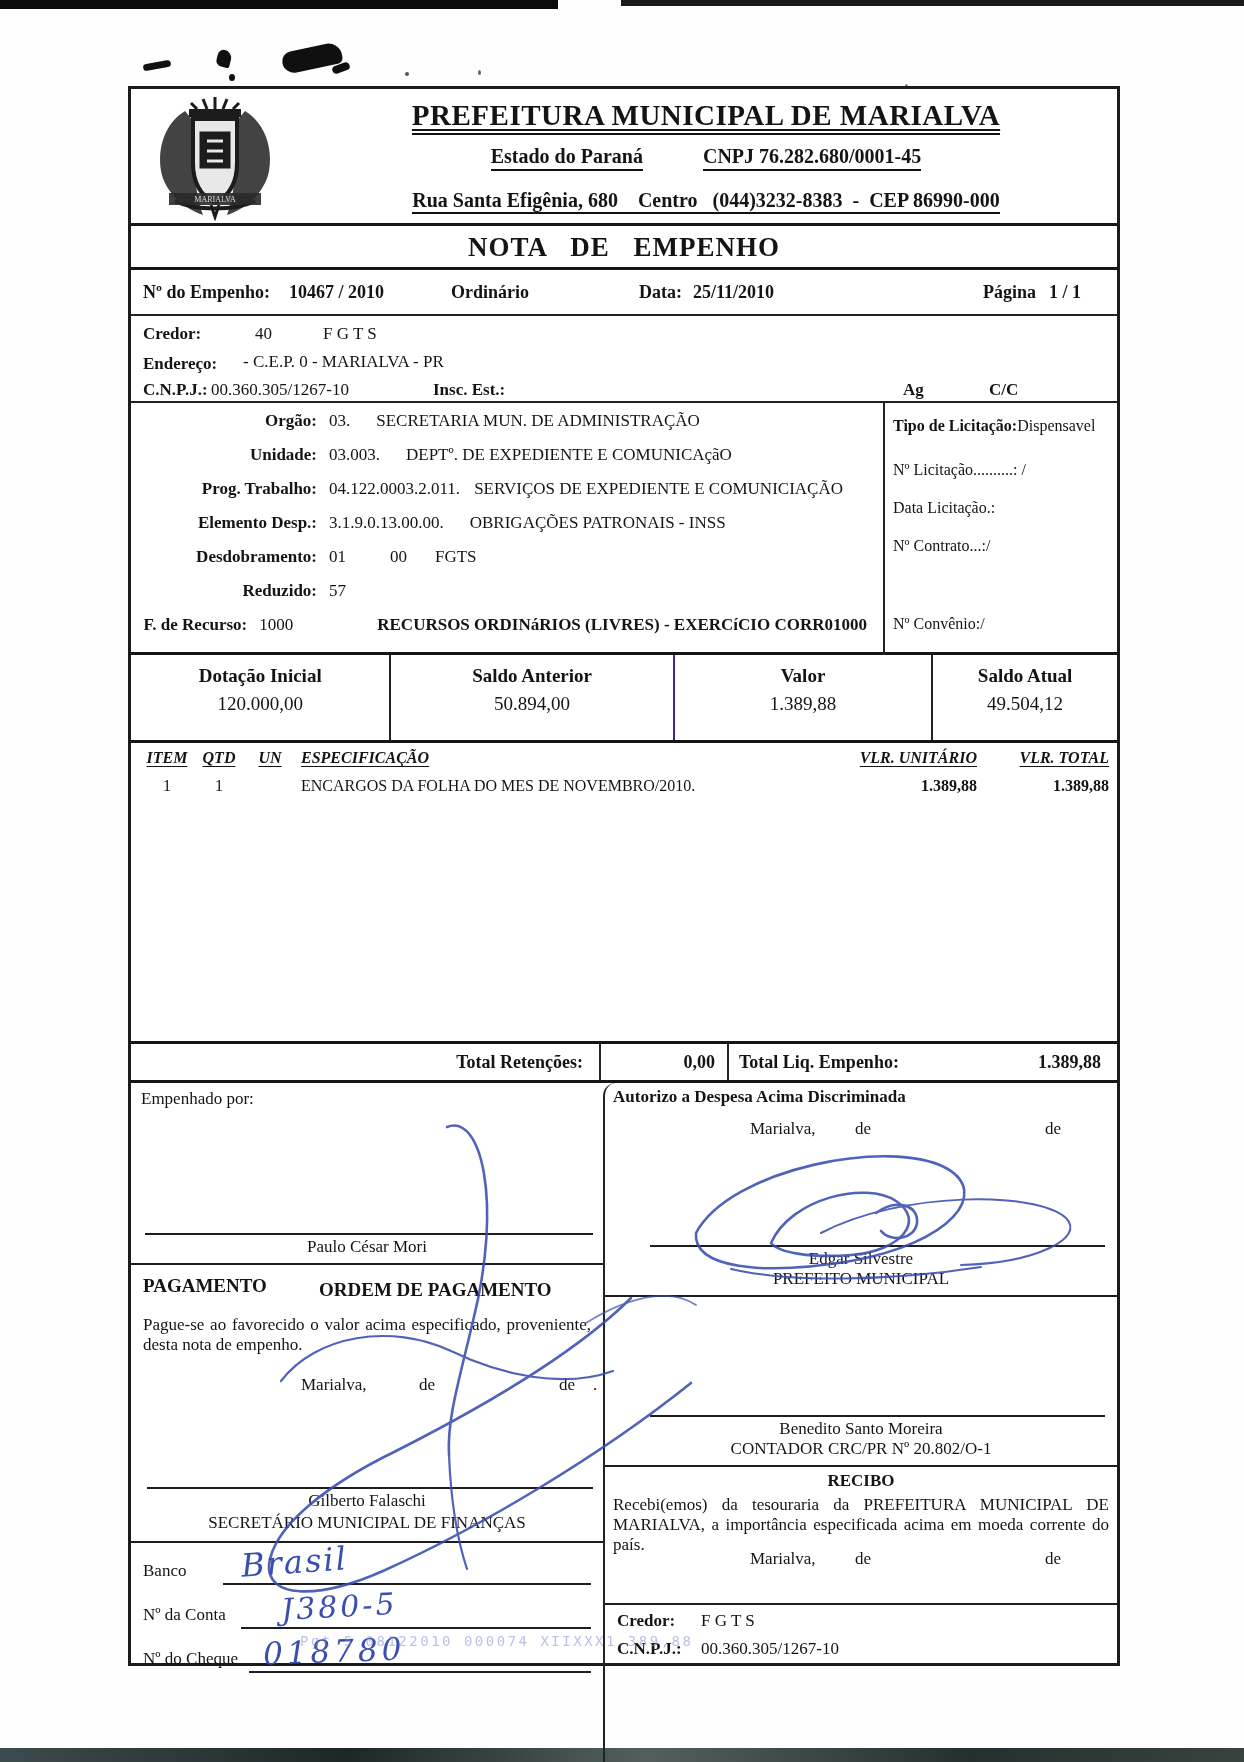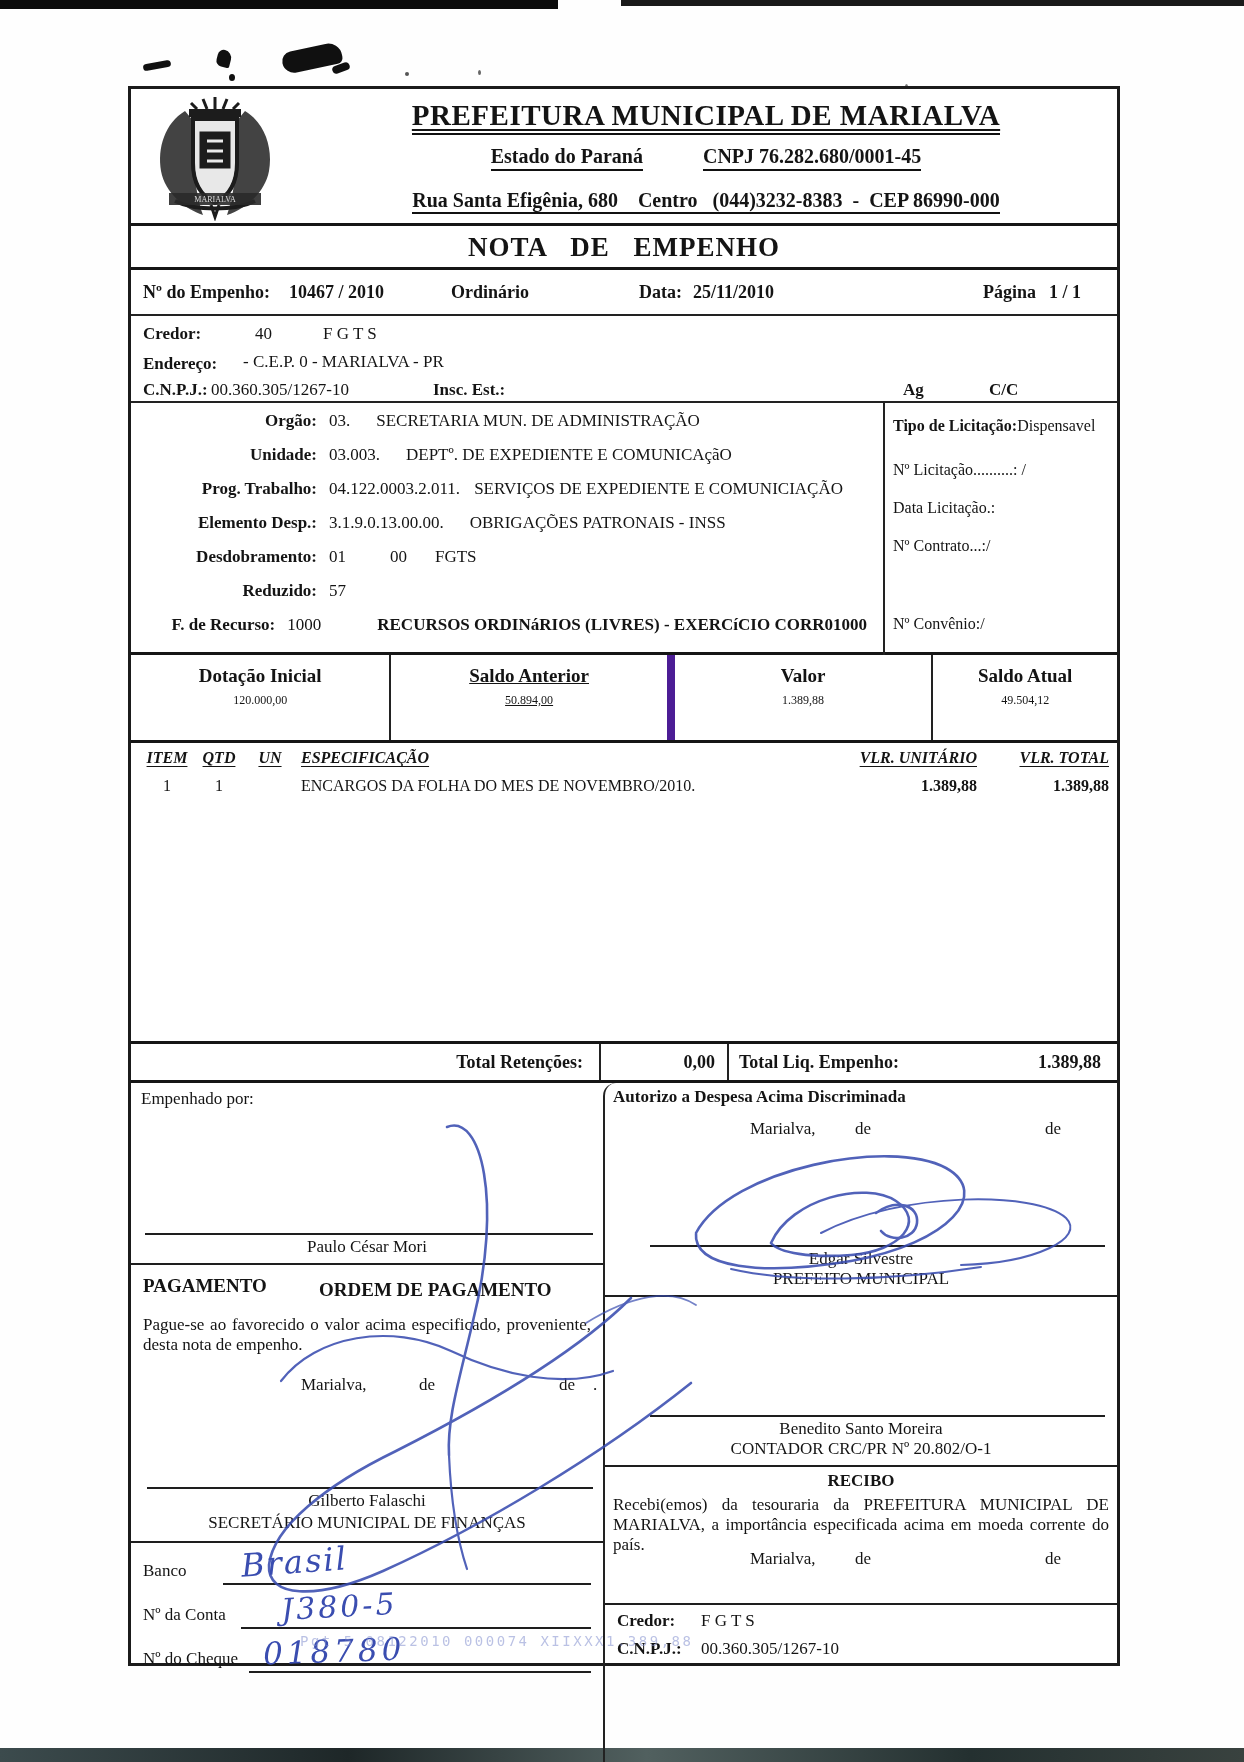--- a/index.html
+++ b/index.html
@@ -50,23 +50,23 @@
   .brow .code { margin-left:12px; }
   .brow .desc { margin-left:26px; }
   .vdiv-budget { position:absolute; left:752px; top:0; width:0; height:252px; border-left:2px solid #222; }
   .lic { position:absolute; left:762px; width:220px; font-size:16px; white-space:nowrap; }
   .lic .lbl { font-weight:bold; }
 
   
   .sec-saldos { top:566px; height:88px; border-bottom:3px solid #161616; display:flex; }
   .scell { box-sizing:border-box; text-align:center; padding-top:10px; }
   .scell .lbl { font-weight:bold; font-size:19px; display:block; }
-  .scell .val { font-size:12px; display:block; margin-top:6px; }
+  .scell .val { font-size:19px; display:block; margin-top:6px; }
   .sc1 { width:272px; border-right:2px solid #222; }
-  .sc2 { width:296px; border-right:8px solid #4c1d95;text-decoration:underline; }
+  .sc2 { width:296px; border-right:2px solid #4c1d95; }
   .sc3 { width:270px; border-right:2px solid #222; }
   .sc4 { width:192px; }
 
   
   .sec-itemhead { top:654px; height:32px; font-size:16px; font-weight:bold; font-style:italic; display:flex; padding:6px 8px 0 10px; }
   .sec-itemhead span { text-decoration:underline; text-underline-offset:3px; }
   .sec-itemrow { top:686px; height:28px; font-size:16px; display:flex; padding:2px 8px 0 10px; }
   .c-item { width:52px; text-align:center; }
   .c-qtd  { width:52px; text-align:center; }
   .c-un   { width:50px; text-align:center; }
@@ -193,21 +193,21 @@
       </div>
       <div class="brow" style="top:144px">
         <span class="lbl">Desdobramento:</span><span class="code">01</span><span class="code" style="margin-left:44px">00</span><span class="code" style="margin-left:28px">FGTS</span>
       </div>
       <div class="brow" style="top:178px">
         <span class="lbl">Reduzido:</span><span class="code">57</span>
       </div>
       <div class="brow" style="top:212px;display:flex;">
         <span class="lbl">F. de Recurso:</span>
           <span class="code">1000</span>
-          <span class="desc bold" style="margin-left:56px">RECURSOS ORDINáRIOS (LIVRES) - EXERCíCIO CORR</span>
+          <span class="desc bold" style="margin-left:84px">RECURSOS ORDINáRIOS (LIVRES) - EXERCíCIO CORR</span>
           <span class="bold" style="margin-left:auto;margin-right:14px">01000</span>
       </div>
       <div class="vdiv-budget"></div>
       <div class="lic" style="top:14px"><span class="lbl">Tipo de Licitação:</span><span>Dispensavel</span></div>
       <div class="lic lbl" style="top:58px">Nº Licitação..........: /</div>
       <div class="lic lbl" style="top:96px">Data Licitação.:</div>
       <div class="lic lbl" style="top:134px">Nº Contrato...:/</div>
       <div class="lic lbl" style="top:212px">Nº Convênio:/</div>
     </div>
 

